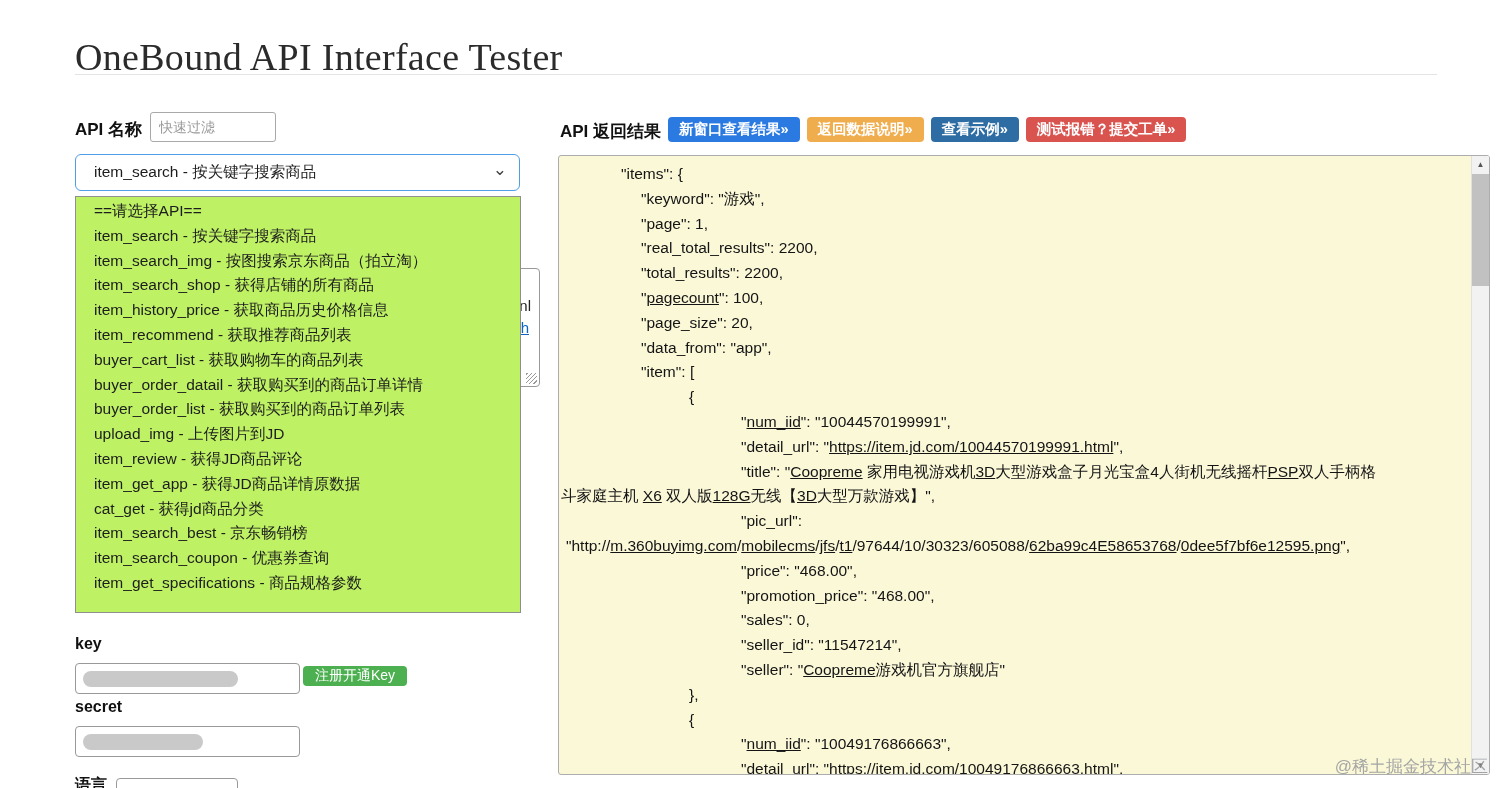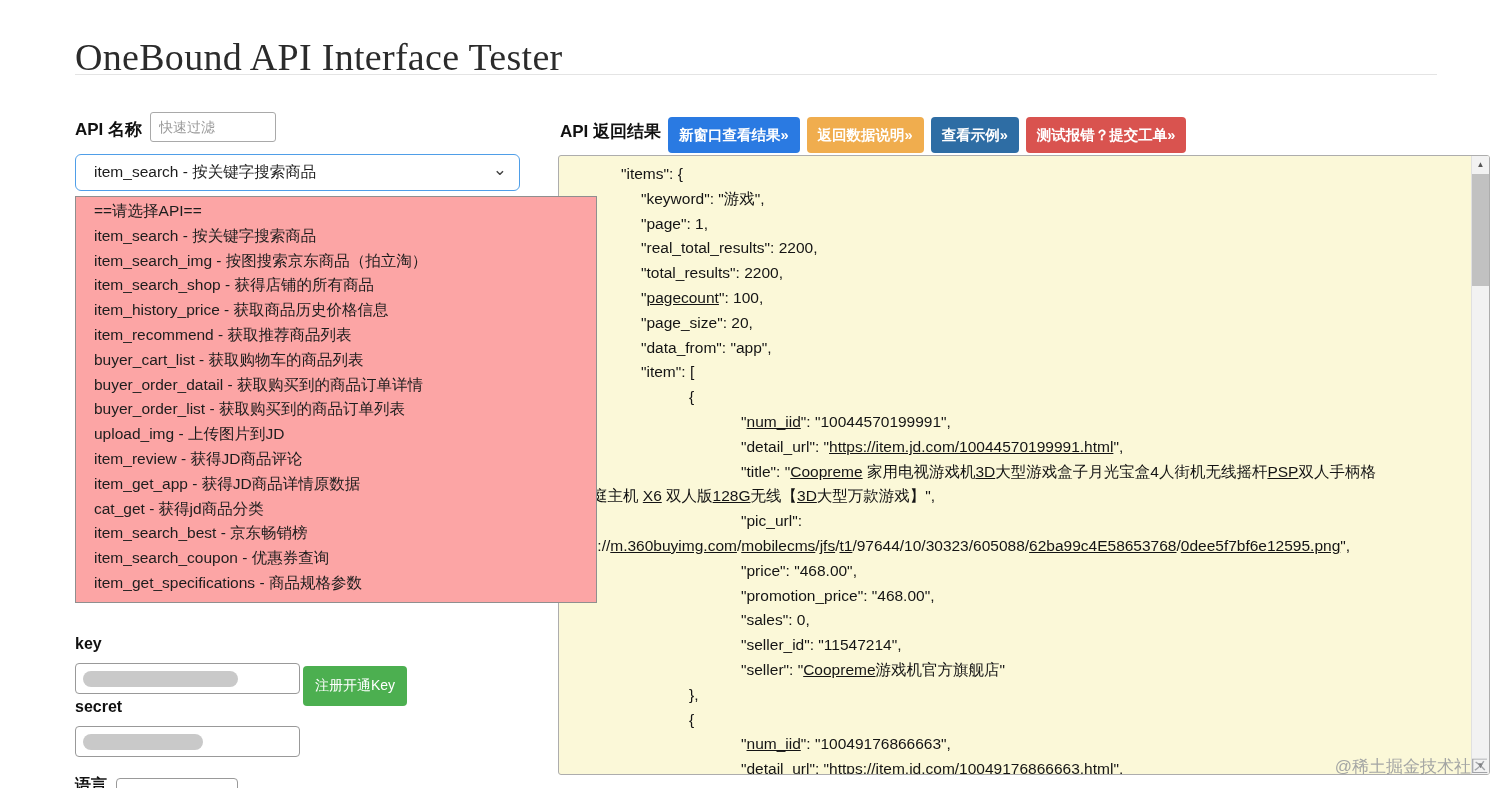--- a/index.html
+++ b/index.html
@@ -14,48 +14,48 @@
   .api-name-label{position:absolute;left:75px;top:118px;font-size:17px;font-weight:700;color:#111;}
   .filter-input{position:absolute;left:150px;top:112px;width:108px;height:28px;border:1px solid #a9a9a9;border-radius:3px;
        padding:0 8px;font-size:14px;font-family:inherit;color:#333;outline:none;}
   .filter-input::placeholder{color:#9a9a9a;}
 
   .api-select{position:absolute;left:75px;top:154px;width:445px;height:37px;box-sizing:border-box;border:1px solid #4f9ee8;
        border-radius:6px;background:#fff;display:flex;align-items:center;justify-content:space-between;
        padding:0 12px 0 18px;font-size:15.5px;color:#1c1c1c;z-index:4;}
   .chev{font-size:17px;color:#444;line-height:10px;transform:translateY(-3px);}
 
-  .dropdown{position:absolute;left:75px;top:196px;width:522px;box-sizing:border-box;border:1px solid #8f8f8f;
-       background:#fca5a5;z-index:6;padding:2px 0 6px;}
+  .dropdown{position:absolute;left:75px;top:196px;width:446px;box-sizing:border-box;border:1px solid #8f8f8f;
+       background:#bef264;z-index:6;padding:2px 0 16px;}
   .option{height:24.8px;line-height:24.8px;padding-left:18px;font-size:15.5px;white-space:nowrap;overflow:hidden;color:#1d1d1d;}
   .option.selected{background:var(--hl,#0b74de);color:#fff;font-weight:700;}
 
   .params-box{position:absolute;left:75px;top:268px;width:465px;height:119px;box-sizing:border-box;border:1px solid #999;
        border-radius:4px;background:#fff;z-index:2;}
   .frag-nl{position:absolute;right:8px;top:28px;font-size:15px;color:#222;}
   .frag-h{position:absolute;right:10px;top:50px;font-size:15px;color:#0a66c2;text-decoration:underline;}
   .resize-handle{position:absolute;right:2px;bottom:2px;width:11px;height:11px;
        background:repeating-linear-gradient(-45deg,transparent 0,transparent 2px,#999 2px,#999 3px);}
 
   .field-label{position:absolute;font-size:16px;font-weight:700;color:#111;}
   .key-label{left:75px;top:635px;}
   .secret-label{left:75px;top:698px;}
   .text-field{position:absolute;width:225px;height:31px;box-sizing:border-box;border:1px solid #999;border-radius:4px;background:#fff;}
   .key-field{left:75px;top:663px;}
   .secret-field{left:75px;top:726px;}
   .redaction{position:absolute;left:7px;top:7px;height:16px;background:#c9c9c9;border-radius:9px;filter:blur(.6px);}
-  .register-btn{position:absolute;left:303px;top:666px;height:40px;padding:0 12px;border-radius:4px;border:none;
+  .register-btn{position:absolute;left:303px;top:666px;height:20px;padding:0 12px;border-radius:4px;border:none;
        background:var(--green,#4caf50);color:#fff;font-size:14px;font-family:inherit;display:flex;align-items:center;}
   .partial-label{position:absolute;left:75px;top:775px;font-size:16px;color:#111;font-weight:700;}
   .partial-input{position:absolute;left:116px;top:778px;width:122px;height:30px;box-sizing:border-box;border:1px solid #999;border-radius:4px;background:#fff;}
 
   
   .result-label{position:absolute;left:560px;top:120px;font-size:17px;font-weight:700;color:#111;}
   .btn-row{position:absolute;left:668px;top:117px;display:flex;gap:7px;}
-  .rbtn{height:36px;padding:0 11px;border-radius:4px;color:#fff;font-size:14.5px;font-weight:600;
+  .rbtn{height:25px;padding:0 11px;border-radius:4px;color:#fff;font-size:14.5px;font-weight:600;
        display:flex;align-items:center;white-space:nowrap;}
 
   .result-box{position:absolute;left:558px;top:155px;width:932px;height:620px;box-sizing:border-box;
        background:var(--resultbg,#fbf8d8);border:1px solid #adadad;border-radius:3px;overflow:hidden;}
   .json-pane{position:absolute;left:0;top:0;right:17px;bottom:0;padding-top:6px;font-size:15.5px;color:#141414;overflow:hidden;}
   .json-line{line-height:24.8px;white-space:nowrap;}
   .u{text-decoration:underline;}
 
   .scrollbar{position:absolute;top:0;right:0;width:17px;height:100%;background:#f2f2f2;border-left:1px solid #e0e0e0;}
   .sb-btn{position:absolute;left:0;width:17px;height:17px;display:flex;align-items:center;justify-content:center;

